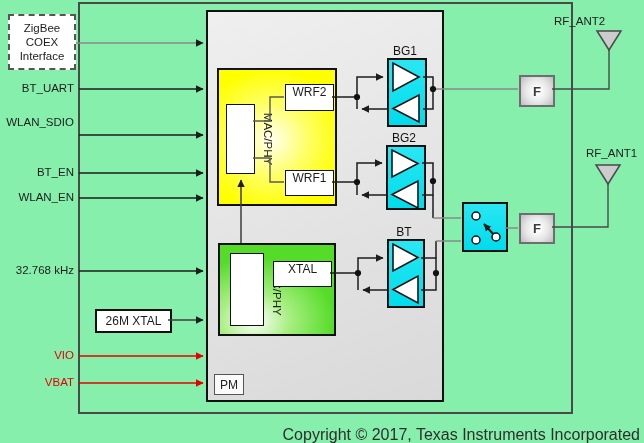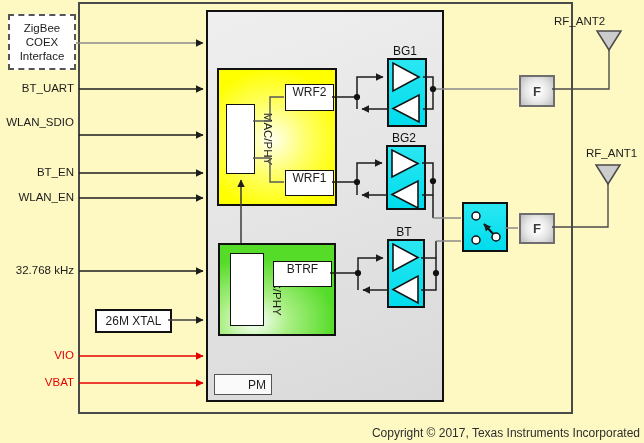--- a/index.html
+++ b/index.html
@@ -1,17 +1,17 @@
 <!DOCTYPE html>
 <html><head>
 <meta charset="utf-8">
 <style>
   html,body{margin:0;padding:0;background:#fff;}
   .stage{
-    position:relative;width:644px;height:443px;background:#fef9c3;
+    position:relative;width:644px;height:443px;background:#86efac;
     font-family:"Liberation Sans",sans-serif;color:#1c1c1c;overflow:hidden;
   }
   .abs{position:absolute;}
   .outer-rect{left:78px;top:2px;width:491px;height:408px;border:2px solid #4a4a4a;background:transparent;}
   .main-block{left:206px;top:10px;width:234px;height:388px;border:2.4px solid #111;
     background:linear-gradient(160deg,#efefef 0%,#e3e3e3 55%,#d9d9d9 100%);}
   .sig{right:570px;text-align:right;font-size:11.5px;white-space:nowrap;color:#1c1c1c;}
   .sig.red{color:#e60000;}
   .dashed-box{left:8px;top:14px;width:64px;height:52px;border:2px dashed #555;background:#fff;
     display:flex;flex-direction:column;align-items:center;justify-content:center;
@@ -23,35 +23,35 @@
   .green-block{left:218px;top:243px;width:114px;height:89px;border:2px solid #111;
     background:radial-gradient(ellipse 80% 80% at 30% 85%,#ffffff 0%,#a9ef83 38%,#55dc28 88%);}
   .white-box{border:1.6px solid #111;background:#fff;display:flex;justify-content:center;font-size:12px;}
   .macphy-wlan{left:226px;top:104px;width:27px;height:68px;}
   .wrf2{left:285px;top:84px;width:47px;height:25px;}
   .wrf1{left:285px;top:170px;width:47px;height:24px;}
   .macphy-bt{left:230px;top:253px;width:32px;height:71px;}
   .btrf{left:273px;top:261px;width:57px;height:24px;}
   .vtext span{display:block;transform:rotate(90deg);white-space:nowrap;font-size:11.5px;}
   .pm-box{left:214px;top:374px;width:28px;height:19px;border:1.6px solid #555;background:#fafafa;
-    display:flex;align-items:center;justify-content:center;font-size:12px;color:#222;padding-left:28px;}
+    display:flex;align-items:center;justify-content:center;font-size:12px;color:#222;}
   .cyan{border:2px solid #111;background:linear-gradient(180deg,#2ae7f2 0%,#00dcec 100%);}
   .bg1-block{left:387px;top:58px;width:36px;height:65px;}
   .bg2-block{left:386px;top:145px;width:36px;height:61px;}
   .bt-block{left:387px;top:239px;width:34px;height:65px;}
   .amp-label{font-size:12px;text-align:center;color:#111;}
   .spdt-block{left:462px;top:202px;width:42px;height:46px;border:2px solid #111;
     background:linear-gradient(180deg,#2ae7f2 0%,#00dcec 100%);}
   .spdt-label{left:448px;top:173px;width:70px;text-align:center;font-size:11.5px;line-height:12.5px;}
   .f-box{border:2px solid #6e6e6e;background:radial-gradient(circle at 50% 50%,#ffffff 12%,#e6e6e6 55%,#bdbdbd 100%);
     display:flex;align-items:center;justify-content:center;font-size:13px;font-weight:bold;color:#3c3c3c;}
   .f-top{left:519px;top:75px;width:32px;height:28px;}
   .f-bottom{left:519px;top:213px;width:32px;height:27px;}
   .ant-label{font-size:11.5px;white-space:nowrap;}
-  .copyright{right:4px;top:426px;font-size:12px;color:#2e2e2e;white-space:nowrap;}
+  .copyright{right:4px;top:426px;font-size:16px;color:#2e2e2e;white-space:nowrap;}
   svg.overlay{position:absolute;left:0;top:0;pointer-events:none;}
 </style>
 </head>
 <body>
 
 <div class="stage">
 
   <div class="abs outer-rect"></div>
   <div class="abs main-block"></div>
 
@@ -80,21 +80,21 @@
   </div>
   <div class="abs white-box wrf1">
     <span>WRF1</span>
   </div>
 
   <div class="abs green-block"></div>
   <div class="abs white-box macphy-bt vtext">
     <span>MAC/PHY</span>
   </div>
   <div class="abs white-box btrf">
-    <span>BTRF</span>
+    <span>XTAL</span>
   </div>
 
   <div class="abs pm-box">
     <span>PM</span>
   </div>
 
   <div class="abs amp-label" style="left:387px;top:44px;width:36px">BG1</div>
   <div class="abs cyan bg1-block"></div>
   <div class="abs amp-label" style="left:386px;top:131px;width:36px">BG2</div>
   <div class="abs cyan bg2-block"></div>

